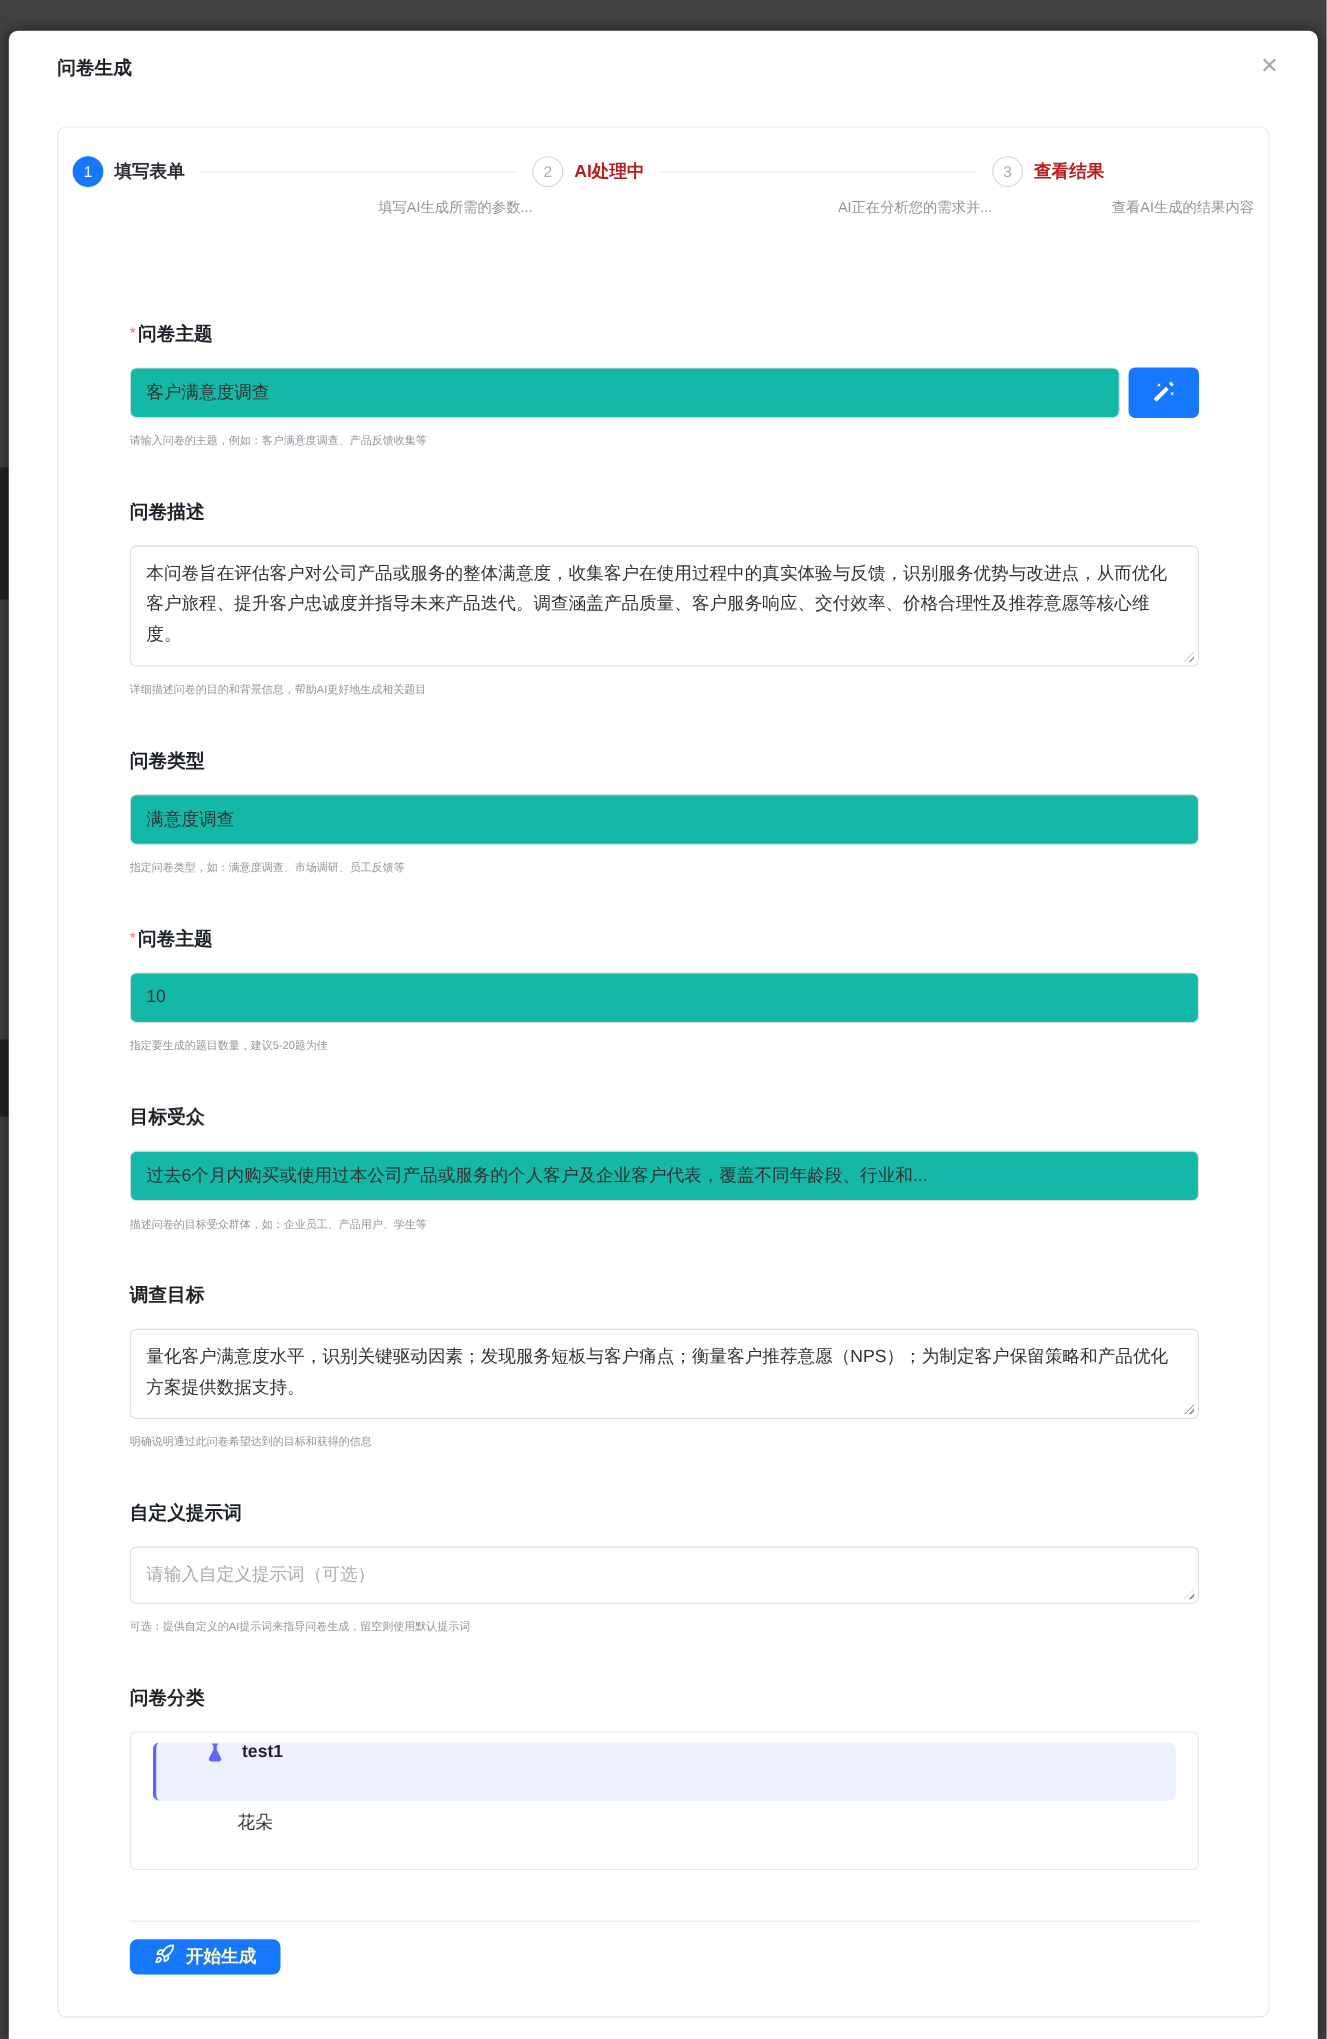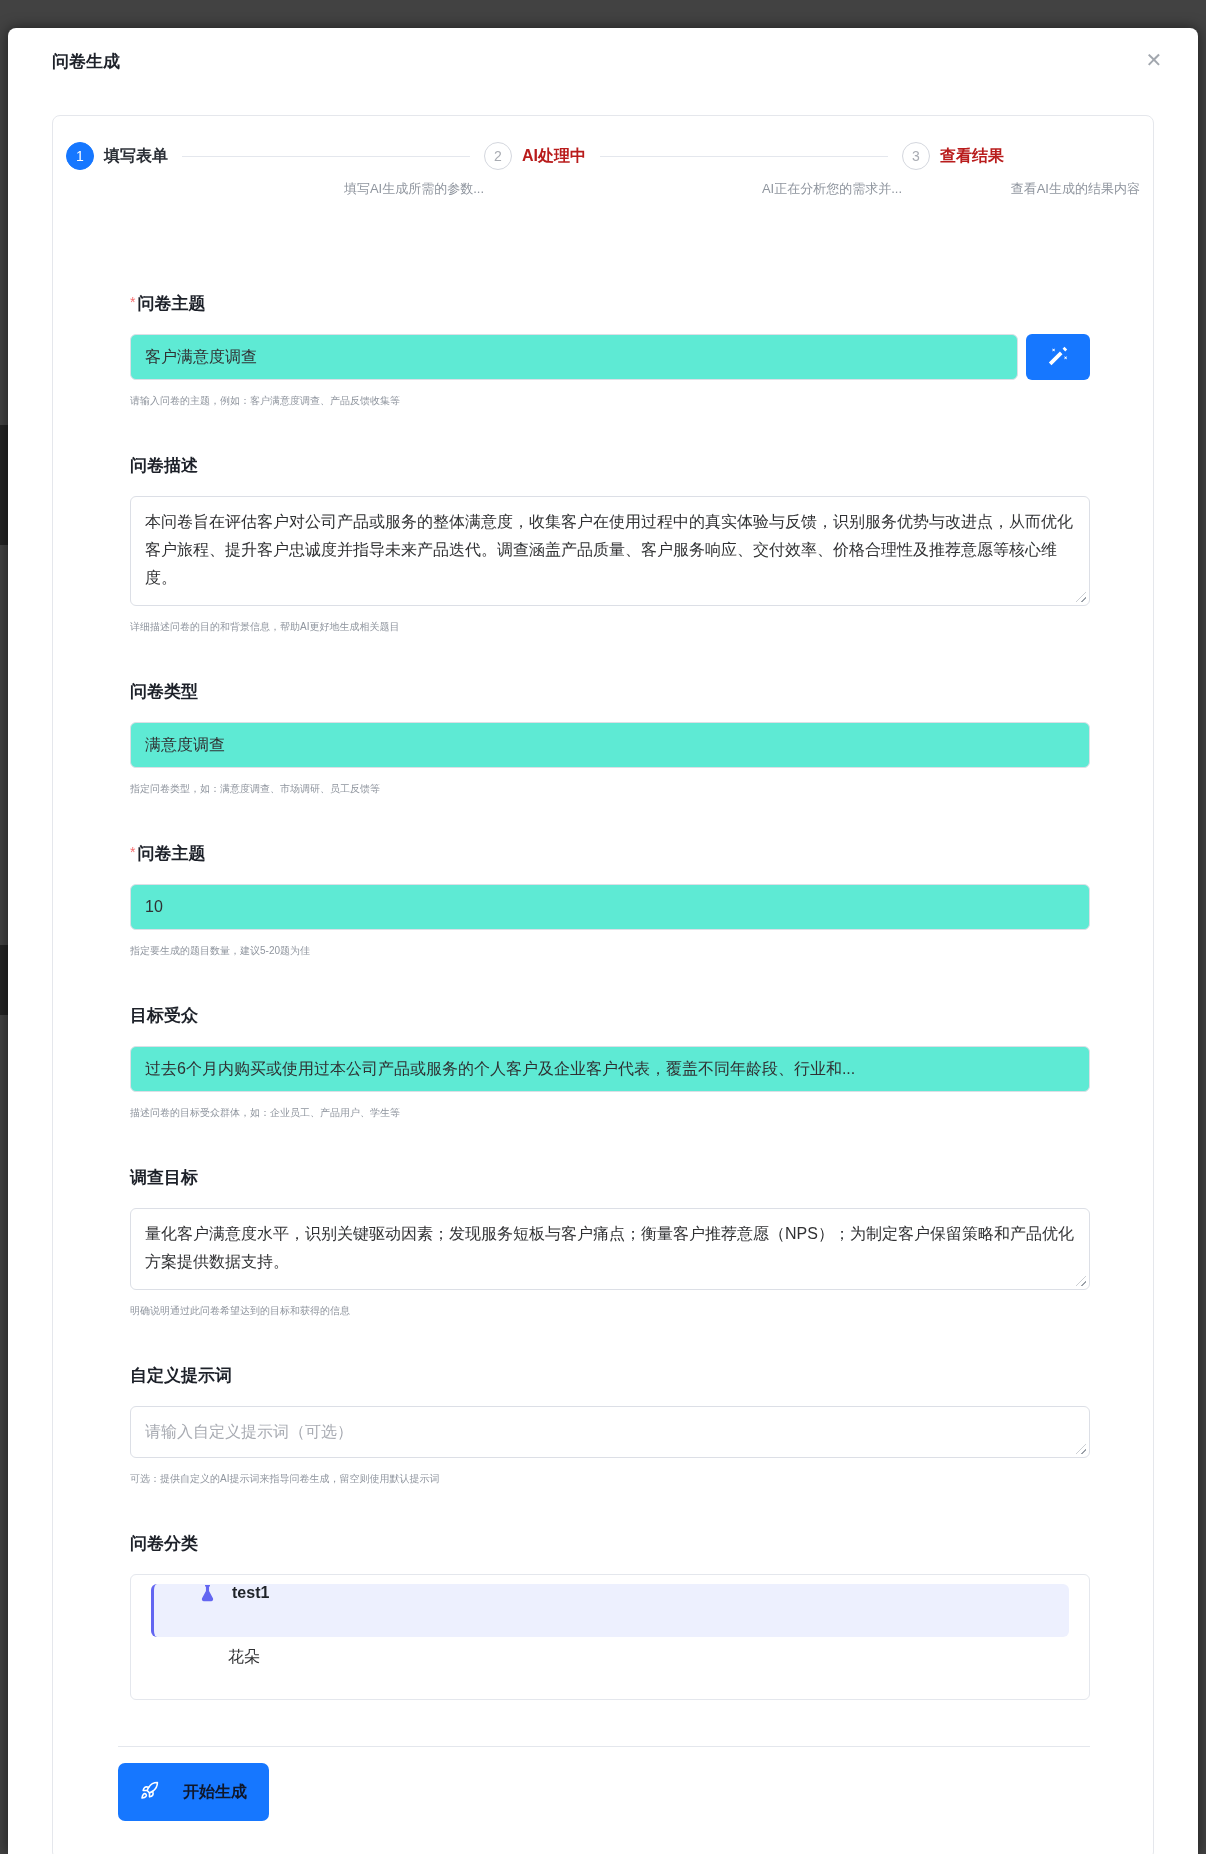--- a/index.html
+++ b/index.html
@@ -34,27 +34,27 @@
     display:flex; align-items:center; justify-content:center;
     font-size:14px; background:#fff; border:1px solid #d4d7de; color:#a8abb2;
   }
   .step.active .step-circle { background:#1677ff; border-color:#1677ff; color:#fff; }
   .step-title { margin-left:10px; font-size:16px; font-weight:600; color:#b91c1c; white-space:nowrap; }
   .step.active .step-title { color:#2b2f36; }
   .step-line { flex:1 1 auto; height:1px; background:#e4e7ed; margin:0 14px; }
   .step-desc { margin:10px 0 0 44px; font-size:13px; color:#8f959e; white-space:nowrap;text-align:right; }
   
   .form { padding:94px 50px 0 52px; }
-  .field { margin-bottom:46px;margin-left:12px; }
+  .field { margin-bottom:46px; }
   .field-label { font-size:17px; font-weight:600; color:#1d2129; margin-bottom:19px; }
   .req { color:#f56c6c; margin-right:2px; font-weight:400; font-size:14px; vertical-align:2px; }
   .control-row { display:flex; gap:8px; }
   .ipt {
     width:100%; height:46px; border:1px solid #dcdfe6; border-radius:6px;
-    padding:0 14px; font-size:16px; color:#303133; background:#5eead4; outline:none;
+    padding:0 14px; font-size:16px; color:#303133; background:#14b8a6; outline:none;
     font-family:inherit; white-space:nowrap; overflow:hidden; text-overflow:ellipsis;
   }
   .ta {
     position:relative; width:100%; border:1px solid #dcdfe6; border-radius:6px;
     background:#fff;
   }
   .ta textarea {
     display:block; width:100%; border:none; outline:none; resize:none;
     padding:11px 14px; font-size:16px; line-height:28px; color:#303133;
     font-family:inherit; background:transparent;
@@ -75,22 +75,22 @@
   .cat-box { border:1px solid #e4e7ed; border-radius:6px; padding:9px 20px 16px 20px; }
   .cat-item {
     height:53px; display:flex; align-items:flex-start; gap:16px; padding-left:45px;
     background:#edf0fe; border-left:3px solid #6366f1; border-radius:6px; cursor:pointer;
   }
   .cat-item-label { font-size:16px; font-weight:700; color:#1f2329; }
   .cat-sub { margin-top:10px; height:36px; display:flex; align-items:flex-start; padding-left:77px;
     font-size:16px; color:#303133; cursor:pointer; }
   .divider { height:1px; background:#e4e7ed; margin:0 0 16px 0; }
   .gen-btn {
-    display:inline-flex; align-items:center; gap:24px; height:58px; padding:0 22px;
-    background:#1677ff; color:#0f172a; border:none; border-radius:7px;
+    display:inline-flex; align-items:center; gap:10px; height:32px; padding:0 22px;
+    background:#1677ff; color:#fef9c3; border:none; border-radius:7px;
     font-size:16px; font-weight:600; cursor:pointer; font-family:inherit;
   }
 </style>
 </head>
 <body>
 
 <div class="edge-patch" style="top:425px;height:120px;"></div>
 <div class="edge-patch" style="top:945px;height:70px;"></div>
 
 <div class="modal">

